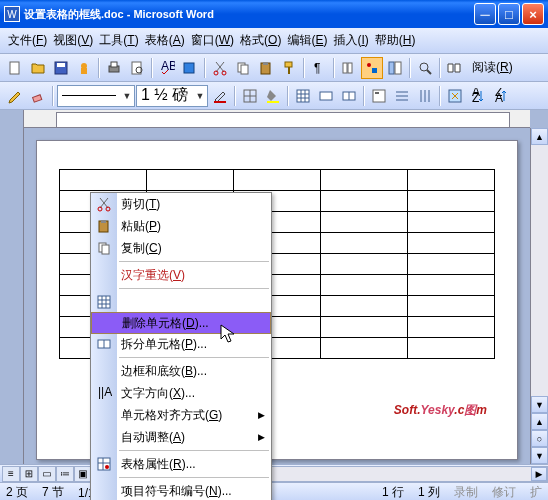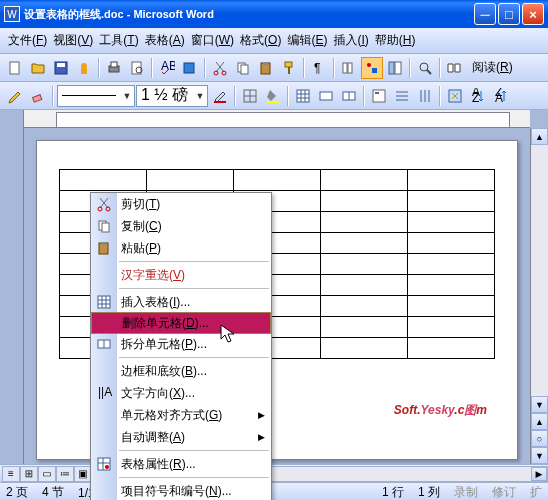--- a/index.html
+++ b/index.html
@@ -32,21 +32,21 @@
 .scroll-btn { height: 17px; background: linear-gradient(to bottom, #e8efff, #c5d5f8); border: 1px solid #9cb0d8; display: flex; align-items: center; justify-content: center; font-size: 9px; }
 .scroll-track { flex: 1; background: #e8e8f0; }
 .page { background: #fff; margin: 12px; border: 1px solid #808090; box-shadow: 2px 2px 4px rgba(0,0,0,0.3); min-height: 320px; padding: 28px 22px 20px; position: relative; }
 .page table.doctable { border-collapse: collapse; width: 100%; }
 .page table.doctable td { border: 1px solid #000; height: 21px; }
 .watermark { position: absolute; right: 30px; bottom: 40px; font-style: italic; color: #d04060; font-weight: bold; font-size: 15px; }
 .watermark .g { color: #b91c1c; }
 .context-menu { position: absolute; left: 90px; top: 192px; width: 182px; background: #fff; border: 1px solid #838383; box-shadow: 2px 2px 4px rgba(0,0,0,0.3); z-index: 100; }
 .context-menu .iconcol { position: absolute; left: 0; top: 0; bottom: 0; width: 26px; background: linear-gradient(to right, #e3ecff, #c0d0f0); }
 .cm-item { position: relative; height: 22px; display: flex; align-items: center; padding-left: 30px; padding-right: 18px; cursor: default; }
-.cm-item.highlight { background: #be185d; border: 1px solid #a08050; margin: -1px 0; }
+.cm-item.highlight { background: #8b5cf6; border: 1px solid #a08050; margin: -1px 0; }
 .cm-item.disabled span { color: #b91c1c; }
 .cm-item .sub { position: absolute; right: 6px; font-size: 9px; }
 .cm-item .ico { position: absolute; left: 4px; width: 18px; height: 18px; display: flex; align-items: center; justify-content: center; }
 .cm-sep { height: 1px; background: #c0c0c0; margin: 2px 2px 2px 28px; position: relative; }
 .bottom-bar { background: linear-gradient(to bottom, #e8efff, #c5d5f8); height: 18px; display: flex; align-items: center; border-top: 1px solid #a0b0d0; }
 .view-btns { display: flex; padding: 0 2px; gap: 0; }
 .view-btn { width: 18px; height: 16px; border: 1px solid #a0b0d0; background: #e0e8f8; display: flex; align-items: center; justify-content: center; font-size: 10px; }
 .hscroll { flex: 1; background: #e8e8f0; height: 16px; border: 1px solid #a0b0d0; position: relative; }
 .hscroll-thumb { position: absolute; left: 16px; width: 120px; top: 0; bottom: 0; background: linear-gradient(to bottom, #c8d8f8, #90b0e0); border: 1px solid #7090c0; border-radius: 2px; }
 .statusbar { background: linear-gradient(to bottom, #e8efff, #c5d5f8); height: 20px; display: flex; align-items: center; padding: 0 6px; gap: 14px; border-top: 1px solid #a0b0d0; font-size: 12px; }
@@ -399,21 +399,21 @@
   </div>
   <div class="hscroll">
     <div class="scroll-btn" style="position:absolute;left:0;width:16px;height:14px">◀</div>
     <div class="hscroll-thumb"></div>
     <div class="scroll-btn" style="position:absolute;right:0;width:16px;height:14px">▶</div>
   </div>
 </div>
 
 <div class="statusbar">
   <span>2 页</span>
-  <span>4 节</span>
+  <span>7 节</span>
   <span>1/1</span>
   <span style="flex:1"></span>
   <span>1 行</span>
   <span>1 列</span>
   <span class="dim">录制</span>
   <span class="dim">修订</span>
   <span class="dim">扩</span>
 </div>
 
 <div class="context-menu">
@@ -425,51 +425,50 @@
             <path d="M4 2l8 10M12 2l-8 10" stroke="#666"></path>
             <circle cx="4" cy="13" r="2" fill="none" stroke="#c00"></circle>
             <circle cx="12" cy="13" r="2" fill="none" stroke="#c00"></circle>
           </svg>
         </span>
         <span>剪切(<u>T</u>)</span>
       </div>
       <div class="cm-item">
         <span class="ico">
           <svg width="16" height="16" viewBox="0 0 16 16">
+            <rect x="3" y="3" width="9" height="11" fill="#c09040" stroke="#604000"></rect>
+            <rect x="5" y="2" width="5" height="3" fill="#888"></rect>
+          </svg>
+        </span>
+        <span>粘贴(<u>P</u>)</span>
+      </div>
+      <div class="cm-item">
+        <span class="ico">
+          <svg width="16" height="16" viewBox="0 0 16 16">
             <rect x="3" y="3" width="7" height="9" fill="#fff" stroke="#666"></rect>
             <rect x="6" y="5" width="7" height="9" fill="#fff" stroke="#666"></rect>
           </svg>
         </span>
         <span>复制(<u>C</u>)</span>
-      </div>
-      <div class="cm-item">
-        <span class="ico">
-          <svg width="16" height="16" viewBox="0 0 16 16">
-            <rect x="3" y="3" width="9" height="11" fill="#c09040" stroke="#604000"></rect>
-            <rect x="5" y="2" width="5" height="3" fill="#888"></rect>
-          </svg>
-        </span>
-        <span>粘贴(<u>P</u>)</span>
       </div>
       <div class="cm-sep"></div>
       <div class="cm-item disabled">
         <span>汉字重选(<u>V</u>)</span>
       </div>
       <div class="cm-sep"></div>
       <div class="cm-item">
         <span class="ico">
           <svg width="16" height="16" viewBox="0 0 16 16">
             <rect x="2" y="2" width="12" height="12" fill="#fff" stroke="#406090"></rect>
             <line x1="6" y1="2" x2="6" y2="14" stroke="#406090"></line>
             <line x1="10" y1="2" x2="10" y2="14" stroke="#406090"></line>
             <line x1="2" y1="6" x2="14" y2="6" stroke="#406090"></line>
             <line x1="2" y1="10" x2="14" y2="10" stroke="#406090"></line>
           </svg>
         </span>
-        <span>插入表格(<u>I</u>)...</span>
       </div>
       <div class="cm-item highlight">
         <span>删除单元格(<u>D</u>)...</span>
       </div>
       <div class="cm-item">
         <span class="ico">
           <svg width="16" height="16" viewBox="0 0 16 16">
             <rect x="2" y="4" width="12" height="8" fill="#fff" stroke="#406090"></rect>
             <line x1="8" y1="4" x2="8" y2="12" stroke="#406090"></line>
           </svg>

